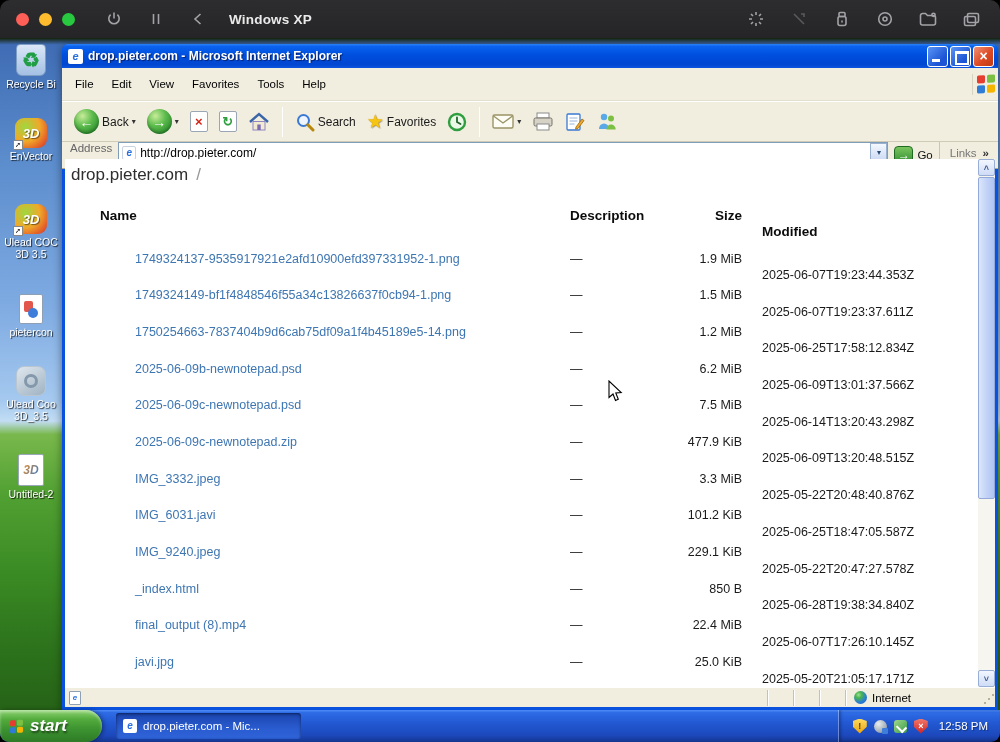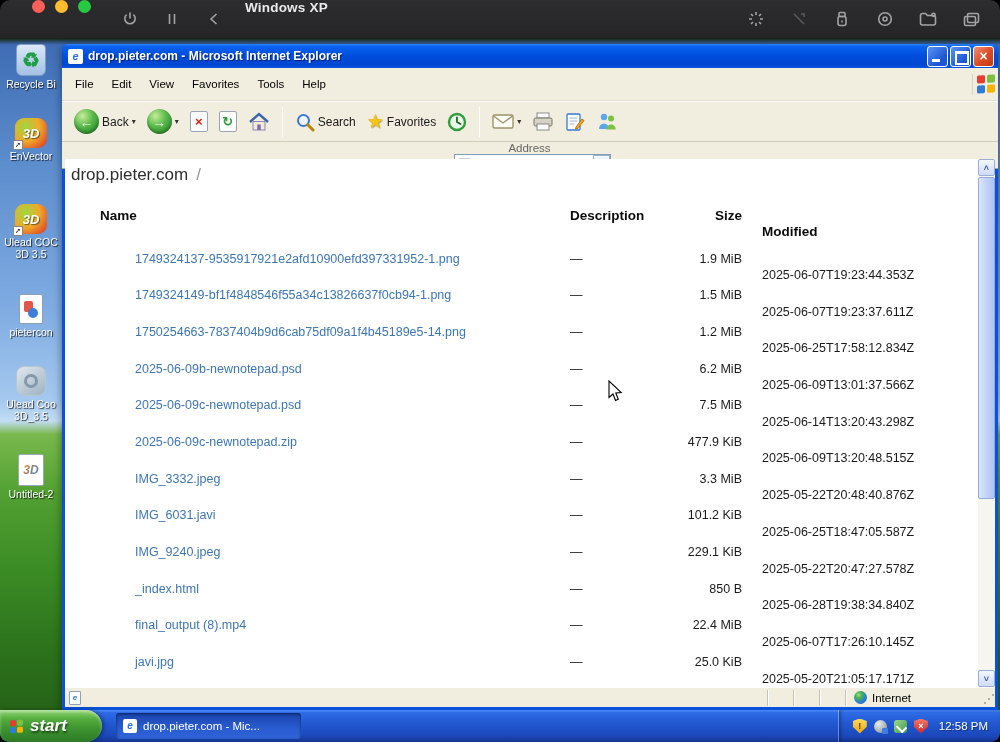--- a/index.html
+++ b/index.html
@@ -1,20 +1,20 @@
 <!DOCTYPE html>
 <html><head>
 <meta charset="utf-8">
 <style>
   * { margin:0; padding:0; box-sizing:border-box; }
   html,body { width:1000px; height:742px; background:#000; font-family:"Liberation Sans",sans-serif; overflow:hidden; }
   .screen { position:relative; width:1000px; height:742px; border-radius:10px 10px 9px 9px; overflow:hidden; background:#000; }
 
   
-  .vm-bar { position:absolute; top:0; left:0; right:0; height:38px; background:linear-gradient(180deg,#2d2d2f,#252527); display:flex; z-index:50;padding-left:16px; }
+  .vm-bar { position:absolute; top:0; left:0; right:0; height:38px; background:linear-gradient(180deg,#2d2d2f,#252527); display:flex; align-items:center; z-index:50; }
   .traffic { display:flex; gap:10px; margin-left:16px; }
   .light { width:13px; height:13px; border-radius:50%; }
   .light.red { background:#ff5f57; } .light.yellow { background:#febc2e; } .light.green { background:#28c840; }
   .vm-left-icons { display:flex; gap:24px; margin-left:30px; align-items:center; }
   .vm-ico { width:18px; height:18px; display:inline-flex; align-items:center; justify-content:center; }
   .vm-ico svg { stroke:#a2a2a7; fill:none; stroke-width:1.6; }
   .vm-ico.dim svg { stroke:#59595d; }
   .vm-title { color:#eaeaea; font-size:13.5px; font-weight:bold; margin-left:22px; letter-spacing:.2px; }
   .vm-right-icons { display:flex; gap:25px; margin-left:auto; margin-right:20px; align-items:center; }
 
@@ -63,21 +63,21 @@
   .tbtn { display:flex; align-items:center; gap:3px; padding:2px 4px; border-radius:3px; font-size:12px; color:#1a1a1a; }
   .tsep { width:1px; height:30px; background:#c9c5b0; border-right:1px solid #fff; margin:0 5px; }
   .nav-circle { width:25px; height:25px; border-radius:50%; background:radial-gradient(circle at 34% 28%, #c8ec9a, #5cbb4c 42%, #2f9230 78%, #1e6f20); color:#fff; font-size:14px; font-weight:bold; display:flex; align-items:center; justify-content:center; box-shadow:inset 0 -2px 3px rgba(0,0,0,.25); }
   .ddarrow { font-size:8px; color:#333; }
   .pageicon { width:18px; height:21px; background:#fff; border:1px solid #9aa5b5; border-radius:2px; display:flex; align-items:center; justify-content:center; font-weight:bold; }
   .pageicon.stop { color:#d62214; font-size:13px; }
   .pageicon.refresh { color:#2f9e3f; font-size:13px; }
   .star { color:#f6c412; font-size:19px; text-shadow:0 0 1px #c78d00, 1px 1px 1px rgba(0,0,0,.3); line-height:1; }
   .tico svg { display:block; }
 
-  .ie-addressbar { height:27px; background:#f1eee0; border-bottom:1px solid #aca894; display:flex; align-items:center; padding:0 3px 0 8px; font-size:11.5px;flex-direction:column; }
+  .ie-addressbar { height:27px; background:#f1eee0; border-bottom:1px solid #aca894; display:flex; padding:0 3px 0 8px; font-size:11.5px; }
   .addr-label { color:#666; margin-right:6px; }
   .addr-input { flex:1; height:21px; background:#fff; border:1px solid #7f9db9; display:flex; align-items:center; padding-left:3px; font-size:12px; color:#000; }
   .addr-favicon { width:14px; height:14px; background:#fff; border:1px solid #c8d2e0; border-radius:2px; color:#2a6fe0; font-size:10px; font-weight:bold; font-style:italic; text-align:center; line-height:12px; margin-right:4px; }
   .addr-text { flex:1; }
   .addr-drop { width:17px; height:19px; background:linear-gradient(180deg,#f4f8ff,#c9d8f2); border:1px solid #9ab0d0; display:flex; align-items:center; justify-content:center; font-size:8px; color:#2a4a7a; }
   .go-btn { display:flex; align-items:center; gap:4px; margin:0 6px; }
   .go-icon { width:19px; height:19px; border-radius:4px; background:linear-gradient(180deg,#79c45e,#2f8b2f); border:1px solid #1f6b22; color:#fff; font-size:12px; font-weight:bold; display:flex; align-items:center; justify-content:center; }
   .go-label { font-size:11.5px; color:#111; }
   .links-zone { display:flex; align-items:center; gap:6px; border-left:1px solid #c9c5b0; padding:0 6px 0 10px; height:21px; }
   .links-label { color:#777; } .links-more { color:#333; font-weight:bold; }

